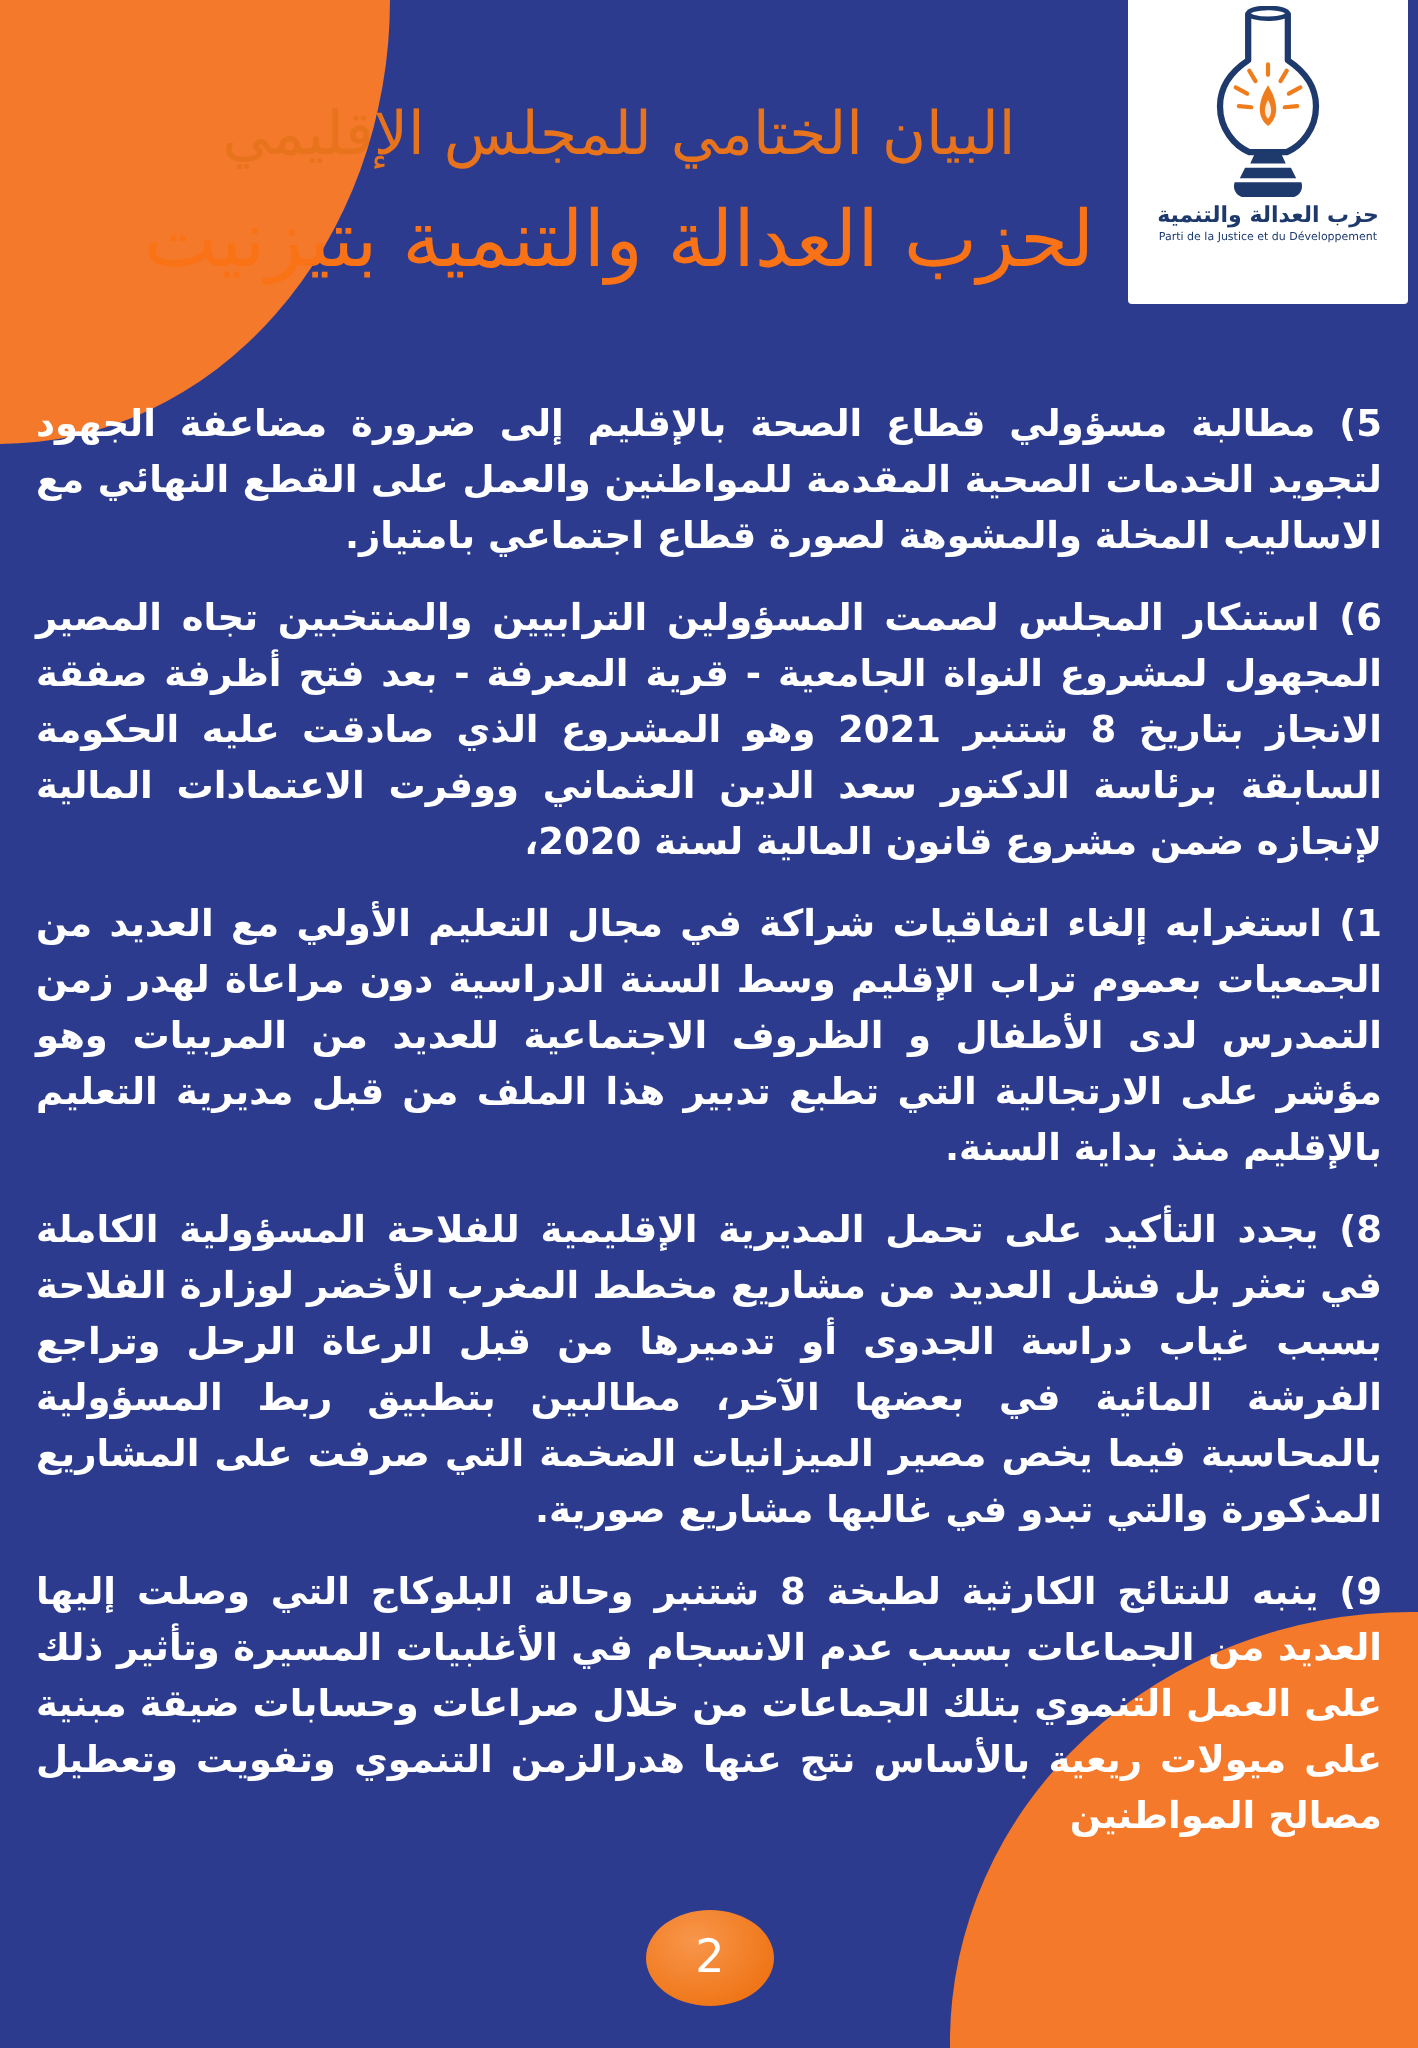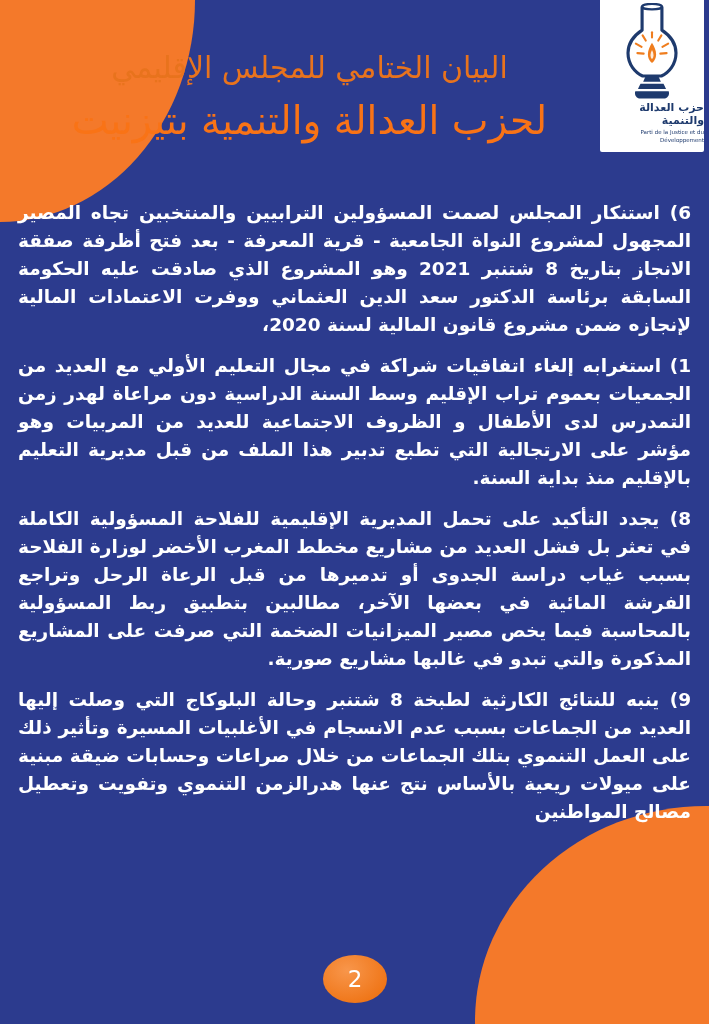--- a/index.html
+++ b/index.html
@@ -33,23 +33,23 @@
   }
   .title2{
     color:#f97316;
     font-size:39px;line-height:54px;
     margin-top:4px;
     direction:rtl;
   }
   
   .logo{
     position:absolute;top:0;right:5px;
-    width:104px;height:152px;
+    width:140px;height:152px;
     background:#ffffff;border-radius:0 0 2px 2px;
-    z-index:3;text-align:right;
+    z-index:3;text-align:center;
     padding-top:3px;box-sizing:border-box;
   }
   .logo svg{display:block;margin:0 auto;}
   .logo-ar{
     color:#1e3a6d;font-weight:bold;font-size:11px;
     line-height:13px;margin-top:2px;direction:rtl;
   }
   .logo-fr{
     color:#1e3a6d;font-size:5.5px;line-height:8px;margin-top:1px;
   }
@@ -109,20 +109,21 @@
 
       <path d="M24,70 L36,70 L38.5,75.5 L21.5,75.5 Z" fill="#1e3a6d"></path>
       <path d="M19,77.5 L41,77.5 L43.5,82.5 L16.5,82.5 Z" fill="#1e3a6d"></path>
       <path d="M14,84.5 L46,84.5 C47,87.5 45.5,90.5 42.5,91.5 L17.5,91.5 C14.5,90.5 13,87.5 14,84.5 Z" fill="#1e3a6d"></path>
     </svg>
     <div class="logo-ar">حزب العدالة والتنمية</div>
     <div class="logo-fr">Parti de la Justice et du Développement</div>
   </div>
 
   <div class="body">
+    <p>5) مطالبة مسؤولي قطاع الصحة بالإقليم إلى ضرورة مضاعفة الجهود لتجويد الخدمات الصحية المقدمة للمواطنين والعمل على القطع النهائي مع الاساليب المخلة والمشوهة لصورة قطاع اجتماعي بامتياز.</p>
     <p>6) استنكار المجلس لصمت المسؤولين الترابيين والمنتخبين تجاه المصير المجهول لمشروع النواة الجامعية - قرية المعرفة - بعد فتح أظرفة صفقة الانجاز بتاريخ 8 شتنبر 2021 وهو المشروع الذي صادقت عليه الحكومة السابقة برئاسة الدكتور سعد الدين العثماني ووفرت الاعتمادات المالية لإنجازه ضمن مشروع قانون المالية لسنة 2020،</p>
     <p>1) استغرابه إلغاء اتفاقيات شراكة في مجال التعليم الأولي مع العديد من الجمعيات بعموم تراب الإقليم وسط السنة الدراسية  دون مراعاة لهدر زمن التمدرس لدى الأطفال و الظروف الاجتماعية للعديد من المربيات وهو مؤشر على الارتجالية التي تطبع تدبير هذا الملف من قبل مديرية التعليم بالإقليم منذ بداية السنة.</p>
     <p>8) يجدد التأكيد على تحمل المديرية الإقليمية للفلاحة المسؤولية الكاملة في تعثر بل فشل العديد من مشاريع مخطط المغرب الأخضر لوزارة الفلاحة بسبب غياب دراسة الجدوى أو تدميرها من قبل الرعاة الرحل وتراجع الفرشة المائية في بعضها الآخر، مطالبين بتطبيق ربط المسؤولية بالمحاسبة فيما يخص مصير الميزانيات الضخمة التي صرفت على المشاريع المذكورة والتي تبدو في غالبها مشاريع صورية.</p>
     <p>9) ينبه للنتائج الكارثية لطبخة 8 شتنبر وحالة البلوكاج التي وصلت إليها العديد من الجماعات بسبب عدم الانسجام في الأغلبيات المسيرة وتأثير ذلك على العمل التنموي بتلك الجماعات من خلال صراعات وحسابات ضيقة مبنية على ميولات ريعية بالأساس نتج عنها هدرالزمن التنموي وتفويت وتعطيل مصالح المواطنين</p>
   </div>
 
   <div class="pagenum">2</div>
 
 </div>
 

